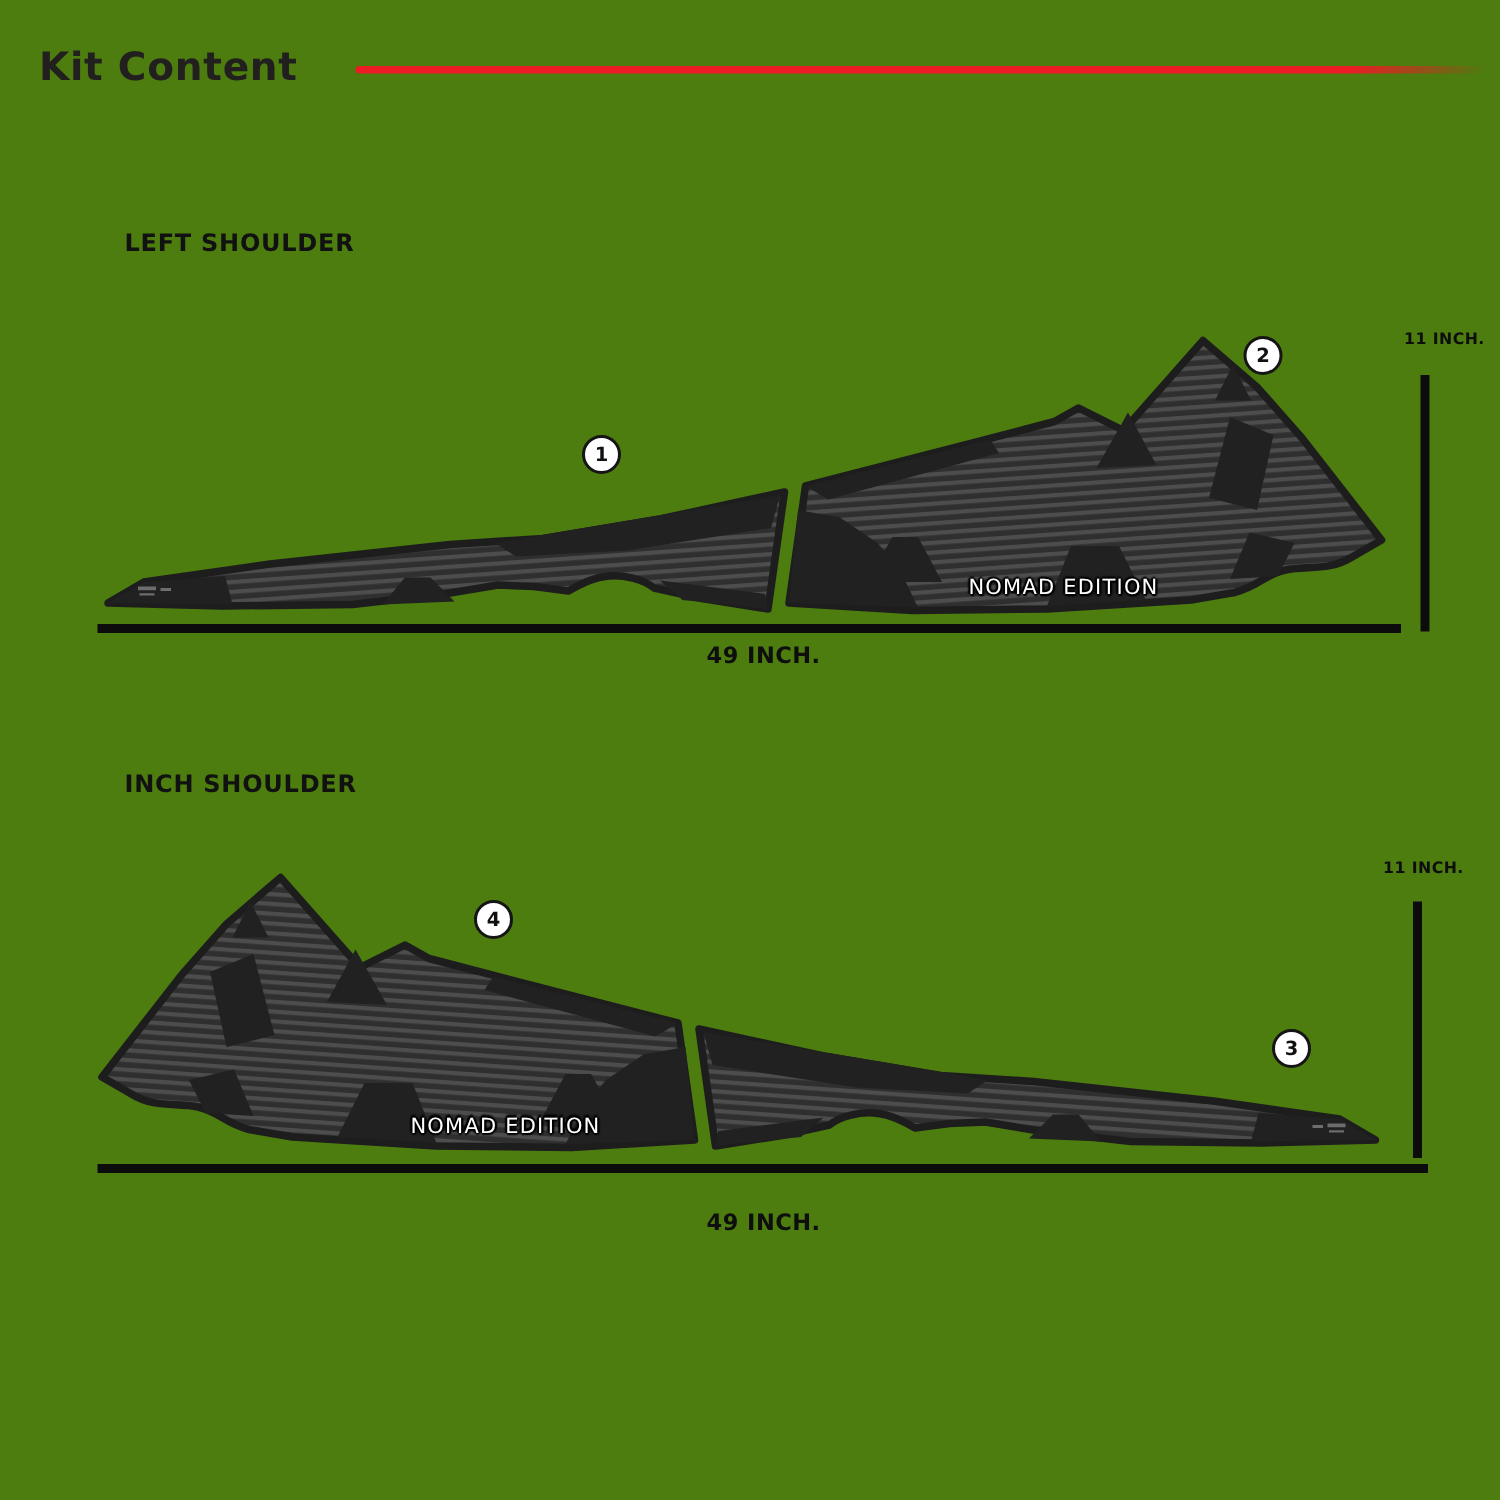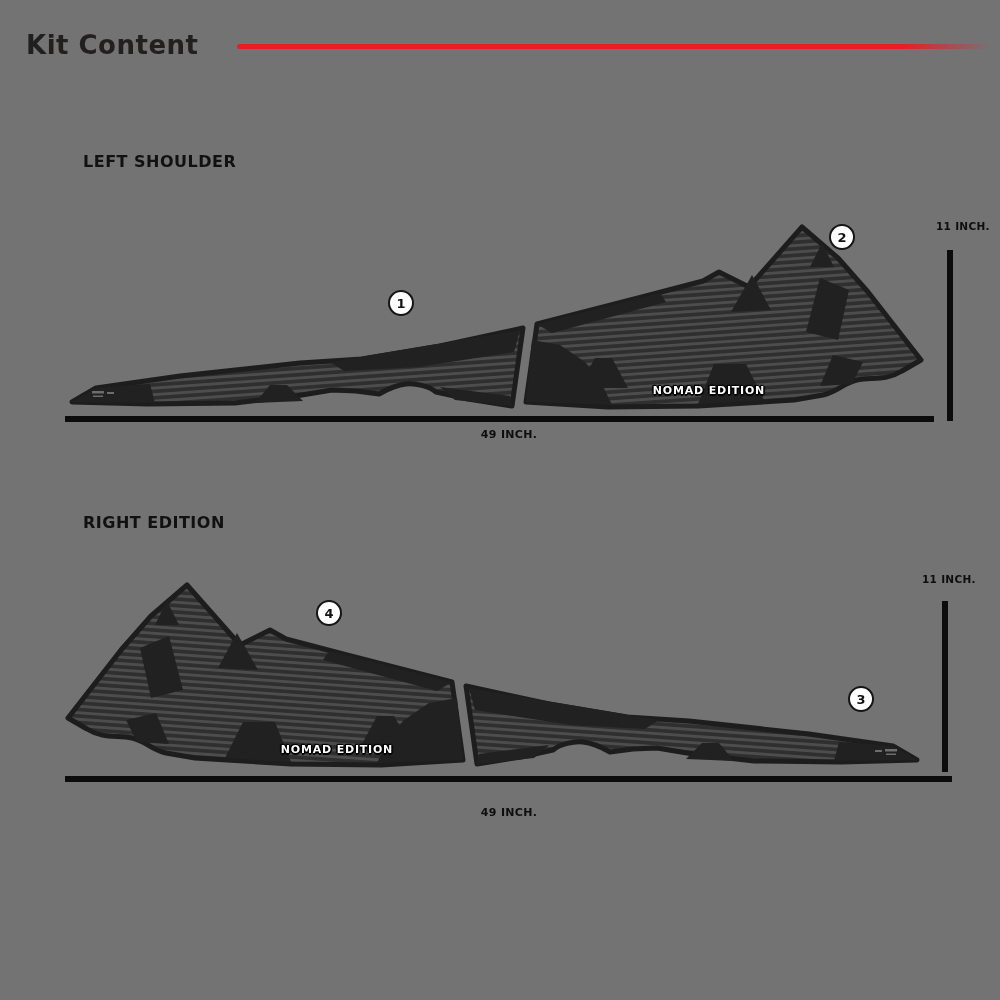--- a/index.html
+++ b/index.html
@@ -1,17 +1,17 @@
 <!DOCTYPE html>
 <html><head>
 <meta charset="utf-8">
 <style>
   html,body{margin:0;padding:0;background:#ffffff;}
   #page{
-    position:relative;width:1000px;height:1000px;background:#737373;overflow:hidden;
+    position:relative;width:1000px;height:1000px;background:#4d7c0f;overflow:hidden;
     font-family:"DejaVu Sans","Liberation Sans",sans-serif;
   }
   
   .kit-title{
     position:absolute;left:26px;top:30px;
     font-size:26px;font-weight:800;letter-spacing:.5px;color:#221f1f;
     font-family:"DejaVu Sans","Liberation Sans",sans-serif;
   }
   .accent-line{
     position:absolute;left:237px;top:44px;width:753px;height:5px;
@@ -26,34 +26,34 @@
   #label-left{top:152px;}
   #label-right{top:513px;}
   
   #decal-svg{position:absolute;left:0;top:0;width:1000px;height:1000px;}
   .piece{fill:url(#stripes);stroke:#1d1d1d;stroke-width:5;stroke-linejoin:round;}
   .dark{fill:#212121;}
   .mark{fill:#7a7a7a;opacity:.85;}
   
   .decal-text{
     position:absolute;width:150px;text-align:center;
-    font-size:11px;font-weight:700;letter-spacing:.8px;color:#ffffff;white-space:nowrap;
+    font-size:14px;font-weight:400;letter-spacing:.8px;color:#ffffff;white-space:nowrap;
     text-shadow:-1.5px 0 1px #000,1.5px 0 1px #000,0 -1.5px 1px #000,0 1.5px 1px #000,1px 1px 1px #000,-1px -1px 1px #000;
   }
   #decal-text-left{left:634px;top:384px;}
   #decal-text-right{left:262px;top:743px;}
   
   .hbar{position:absolute;height:6px;background:#0c0c0c;}
   .vbar{position:absolute;width:6px;background:#0c0c0c;}
   #hbar-1{left:65px;top:416px;width:869px;}
   #vbar-1{left:947px;top:250px;height:171px;}
   #hbar-2{left:65px;top:776px;width:887px;}
   #vbar-2{left:942px;top:601px;height:171px;}
   .dim-label{
-    position:absolute;font-size:11px;font-weight:800;letter-spacing:.3px;color:#0e0e0e;white-space:nowrap;
+    position:absolute;font-size:15px;font-weight:800;letter-spacing:.3px;color:#0e0e0e;white-space:nowrap;
   }
   #wlabel-1{left:509px;top:428px;transform:translateX(-50%);}
   #wlabel-2{left:509px;top:806px;transform:translateX(-50%);}
   #hlabel-1{left:936px;top:220px;font-size:10.5px;}
   #hlabel-2{left:922px;top:573px;font-size:10.5px;}
   
   .marker{
     position:absolute;width:22px;height:22px;border:2.5px solid #151515;border-radius:50%;
     background:#ffffff;display:flex;align-items:center;justify-content:center;
     font-size:13px;font-weight:800;color:#111;line-height:1;
@@ -65,21 +65,21 @@
 </style>
 </head>
 <body>
 
 <div id="page">
 
   <div class="kit-title">Kit Content</div>
   <div class="accent-line"></div>
 
   <div class="section-label" id="label-left">LEFT SHOULDER</div>
-  <div class="section-label" id="label-right">RIGHT EDITION</div>
+  <div class="section-label" id="label-right">INCH SHOULDER</div>
 
   <svg id="decal-svg" viewBox="0 0 1000 1000">
     <defs>
       <pattern id="stripes" patternUnits="userSpaceOnUse" width="12" height="6.5" patternTransform="rotate(-4)">
         <rect width="12" height="6.5" fill="#2f2f2f"></rect>
         <rect width="12" height="2.8" fill="#4d4d4d"></rect>
       </pattern>
       <g id="decal-shape">
 
         <path class="piece" d="M 72 402 L 96 388 L 180 376 L 300 363 L 362 359 L 440 346 L 523 328

